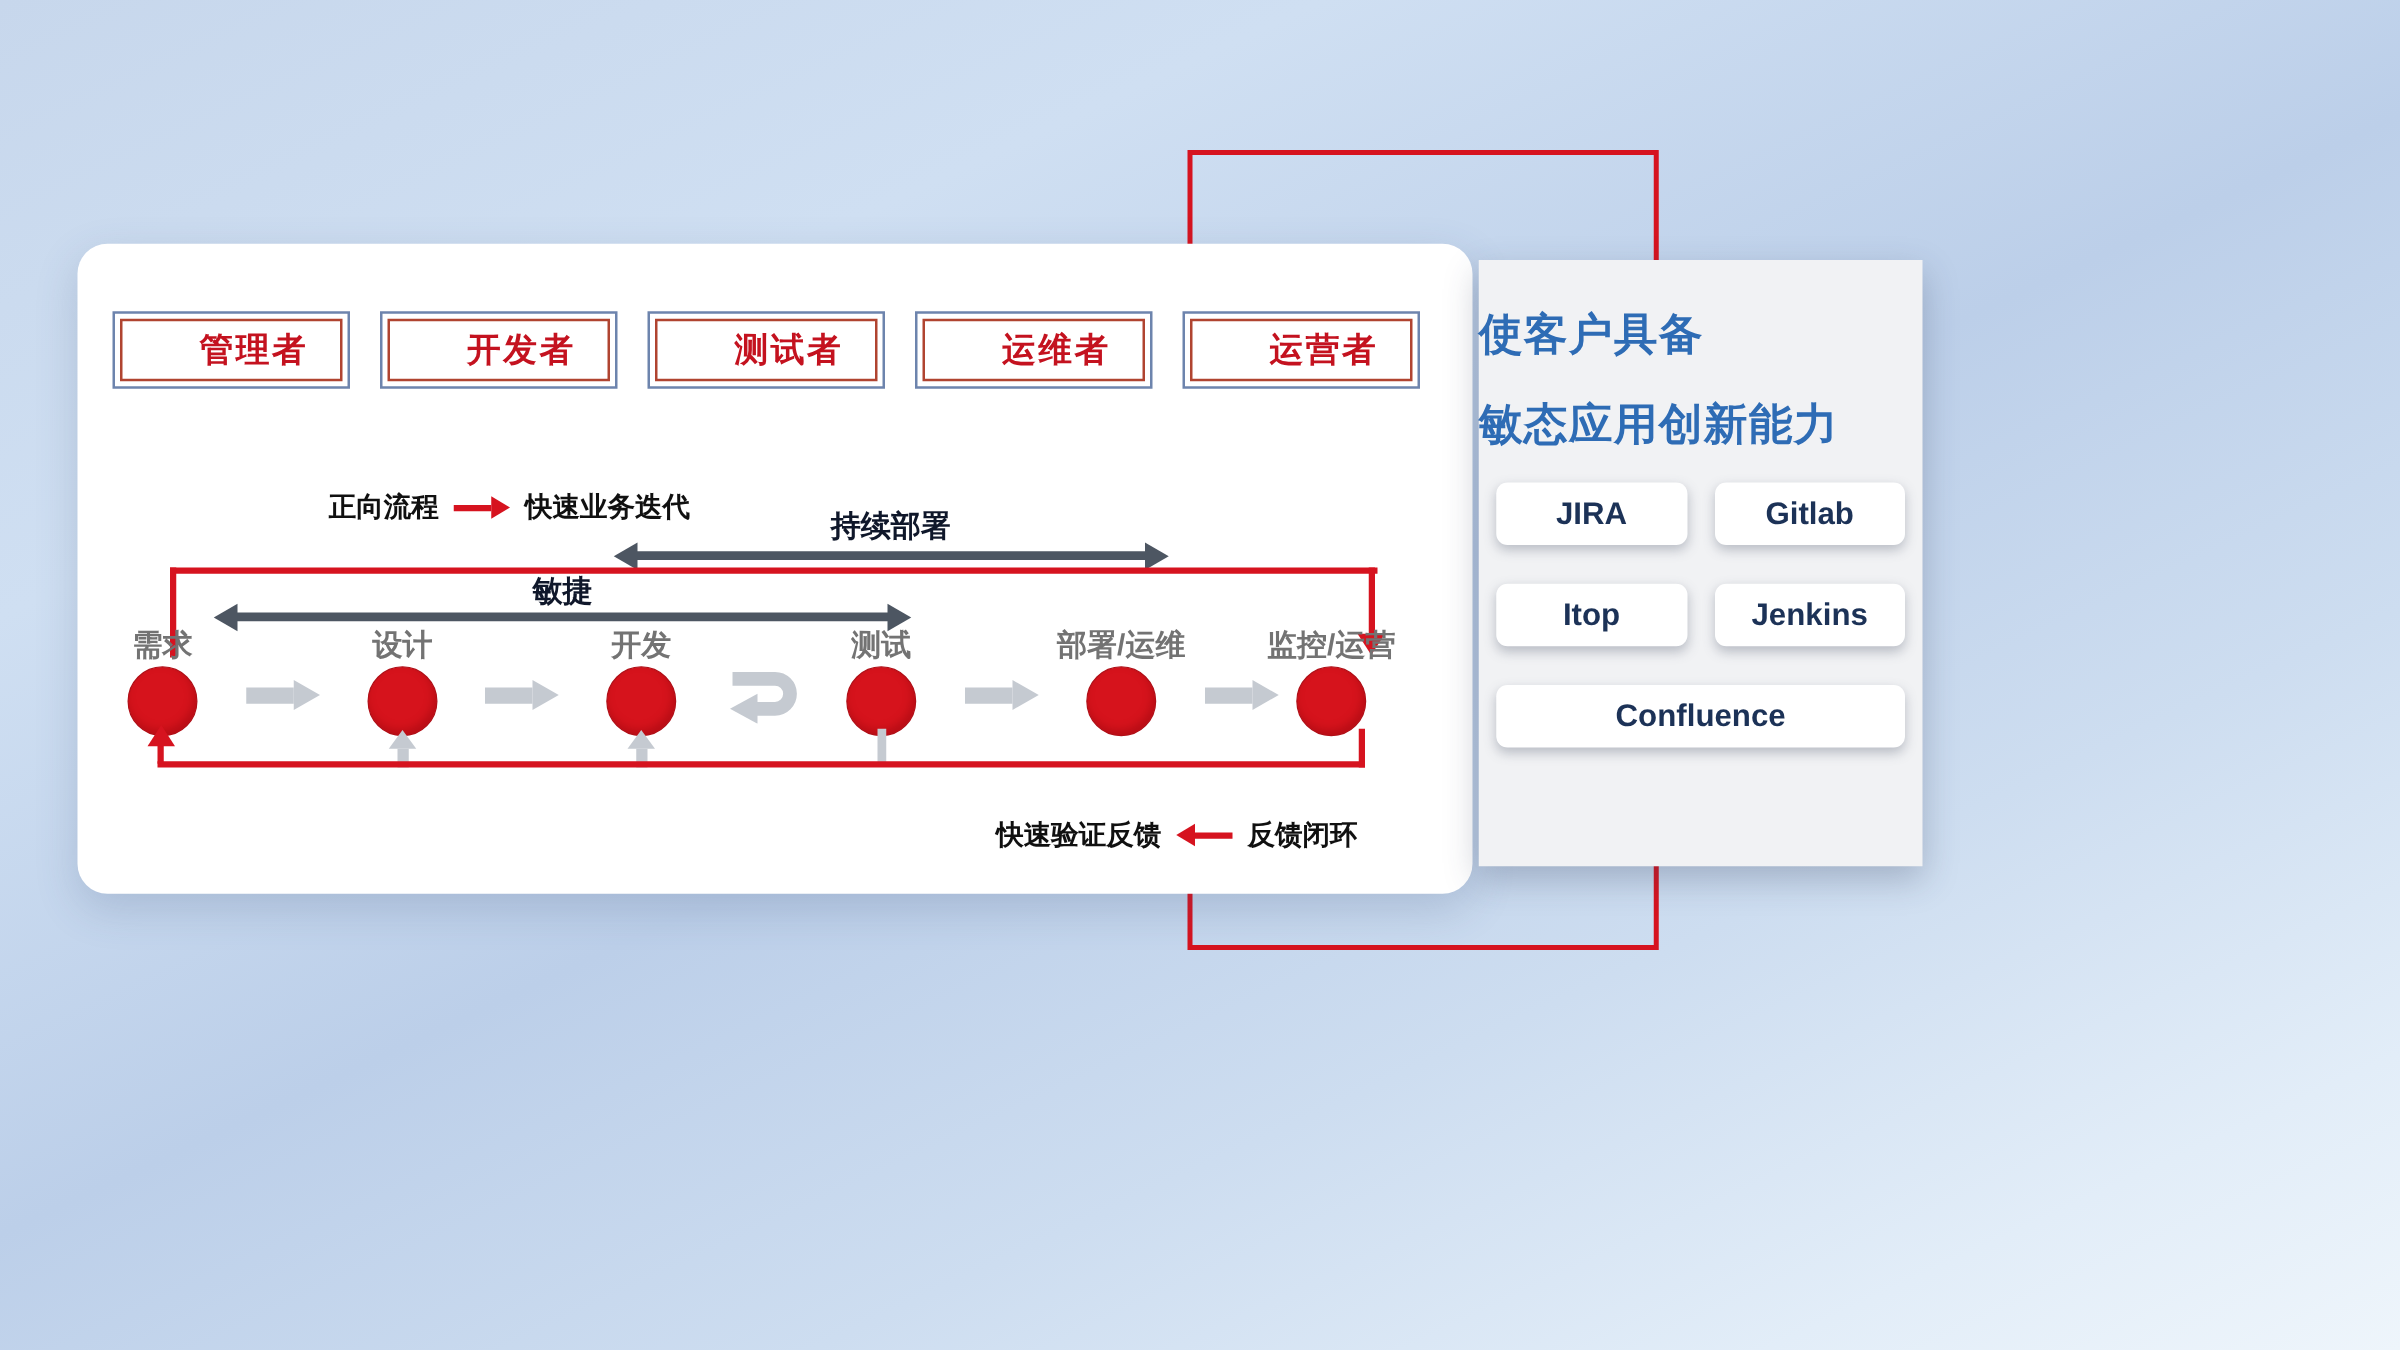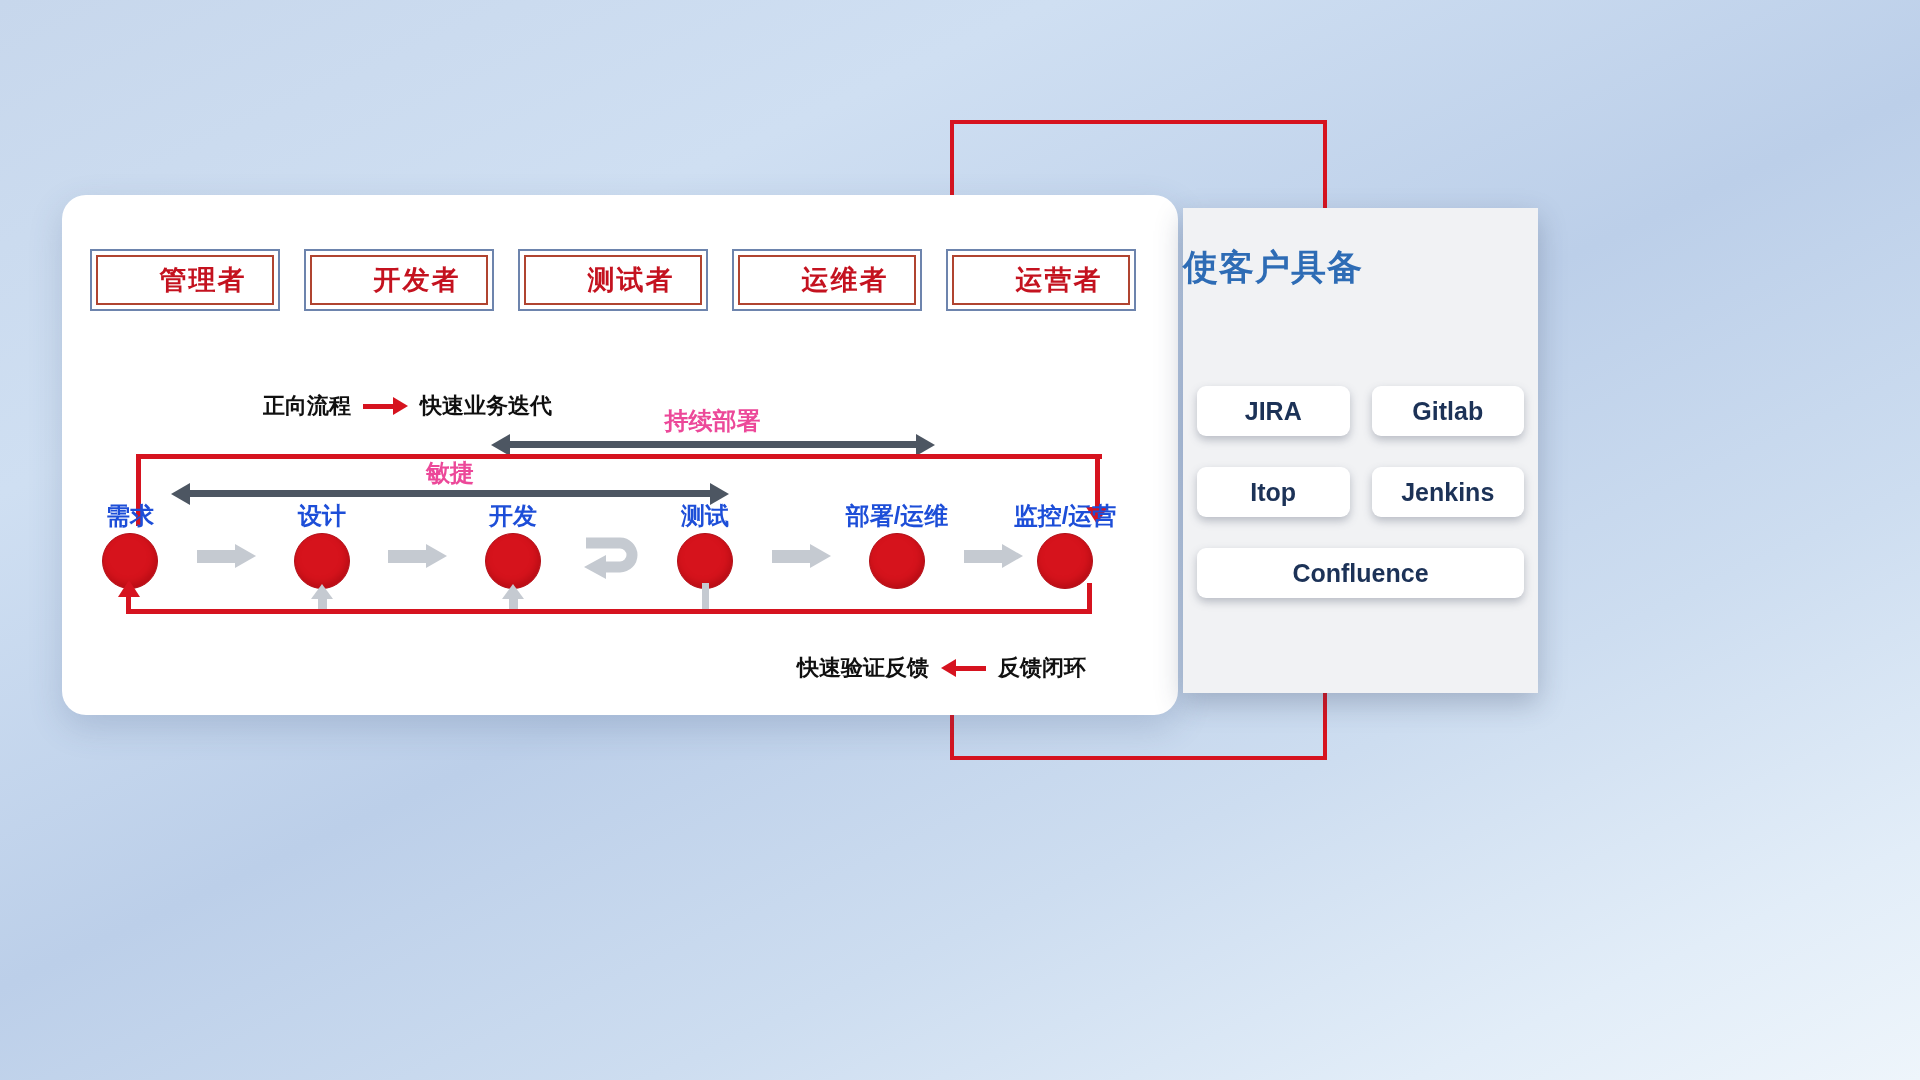--- a/index.html
+++ b/index.html
@@ -40,35 +40,35 @@
   .arrow-red-left .head { width:0; height:0; border-right:15px solid #d6131f;
     border-top:9px solid transparent; border-bottom:9px solid transparent; }
   .arrow-red-left .shaft { width:30px; height:5px; background:#d6131f; }
 
   
   .darrow { position:absolute; height:7px; background:#4d5662; }
   .darrow::before, .darrow::after { content:''; position:absolute; top:50%;
     transform:translateY(-50%); border-top:11px solid transparent; border-bottom:11px solid transparent; }
   .darrow::before { left:-17px; border-right:19px solid #4d5662; }
   .darrow::after { right:-17px; border-left:19px solid #4d5662; }
-  .darrow-label { position:absolute; text-align:center; font-size:24px; font-weight:700; color:#ec4899; }
+  .darrow-label { position:absolute; text-align:center; font-size:24px; font-weight:700; color:#0f172a; }
 
   
   .red-seg { position:absolute; background:#d6131f; }
   .red-head-down { position:absolute; width:0; height:0;
     border-left:11px solid transparent; border-right:11px solid transparent;
     border-top:17px solid #d6131f; }
   .red-head-up { position:absolute; width:0; height:0;
     border-left:11px solid transparent; border-right:11px solid transparent;
     border-bottom:17px solid #d6131f; }
 
   
   .stage { position:absolute; top:305px; width:170px; transform:translateX(-50%);
     text-align:center; }
-  .stage-label { font-size:24px; font-weight:700; color:#1d4ed8; height:28px; }
+  .stage-label { font-size:24px; font-weight:700; color:#737373; height:28px; }
   .stage-circle { width:56px; height:56px; border-radius:50%; margin:5px auto 0;
     background:#d6131c; border:1px solid #b00f17;
     box-shadow:inset -2px -4px 7px rgba(130,0,10,.35); }
 
   
   .flow-arrow { position:absolute; top:349px; display:flex; align-items:center; }
   .flow-arrow .shaft { width:38px; height:13px; background:#c5cad1; }
   .flow-arrow .head { width:0; height:0; border-left:21px solid #c5cad1;
     border-top:12px solid transparent; border-bottom:12px solid transparent; }
 
@@ -210,20 +210,21 @@
         <span class="head"></span>
         <span class="shaft"></span>
       </span>
     <span class="legend-desc">反馈闭环</span>
   </div>
 
 </div>
 
 <div class="side-panel">
   <div class="panel-title line1">使客户具备</div>
+  <div class="panel-title line2">敏态应用创新能力</div>
   <div class="tools">
     <div class="tool">JIRA</div>
     <div class="tool">Gitlab</div>
     <div class="tool">Itop</div>
     <div class="tool">Jenkins</div>
     <div class="tool wide">Confluence</div>
   </div>
 </div>
 
 </body></html>

